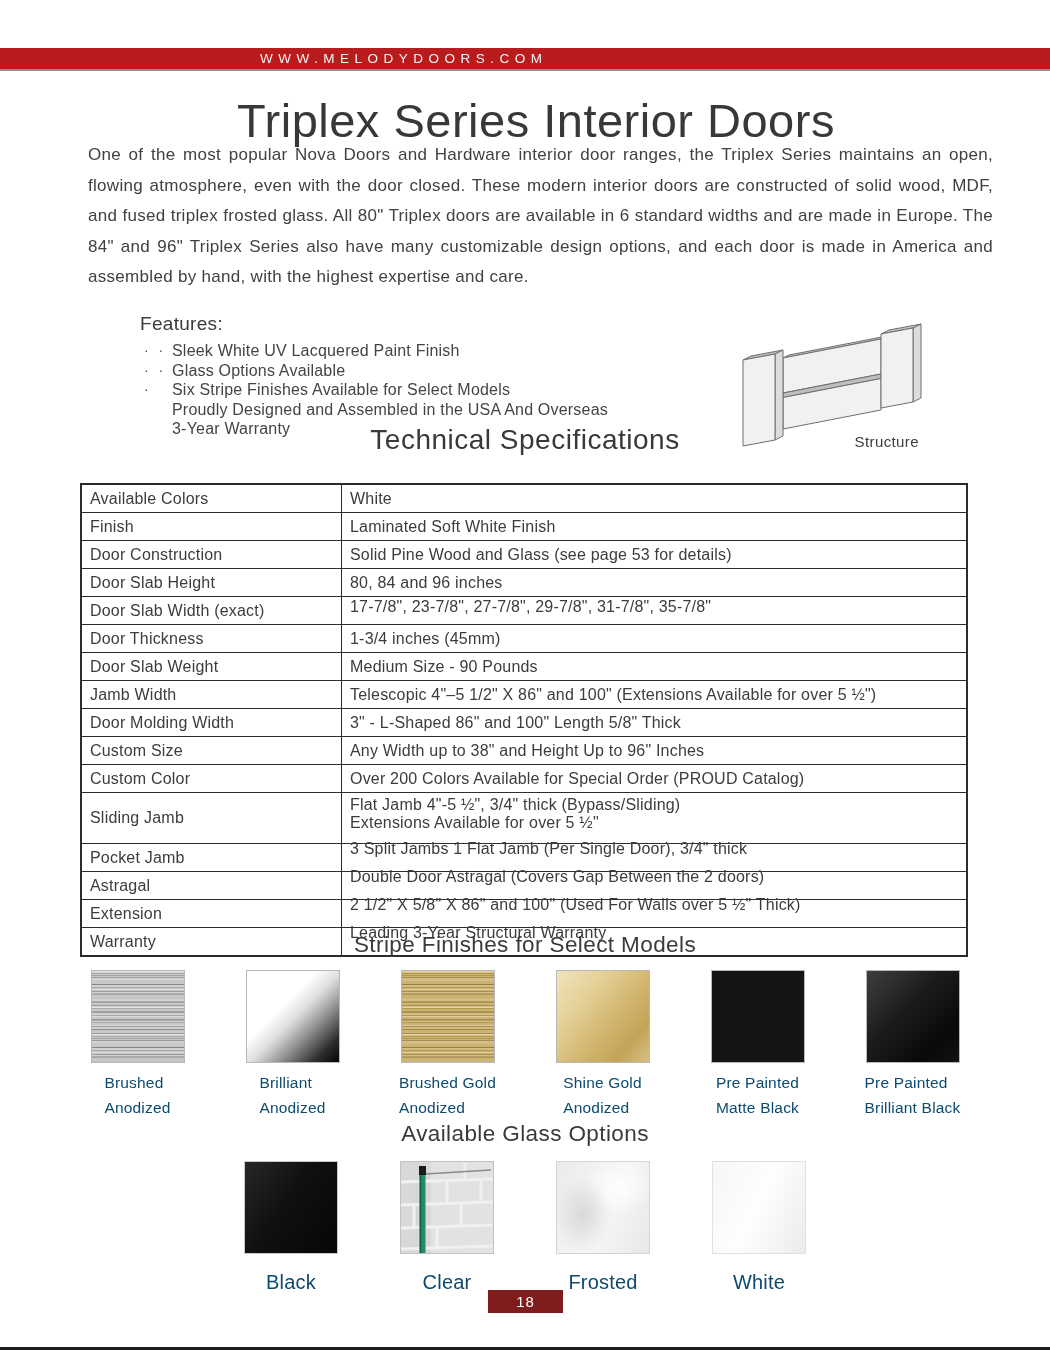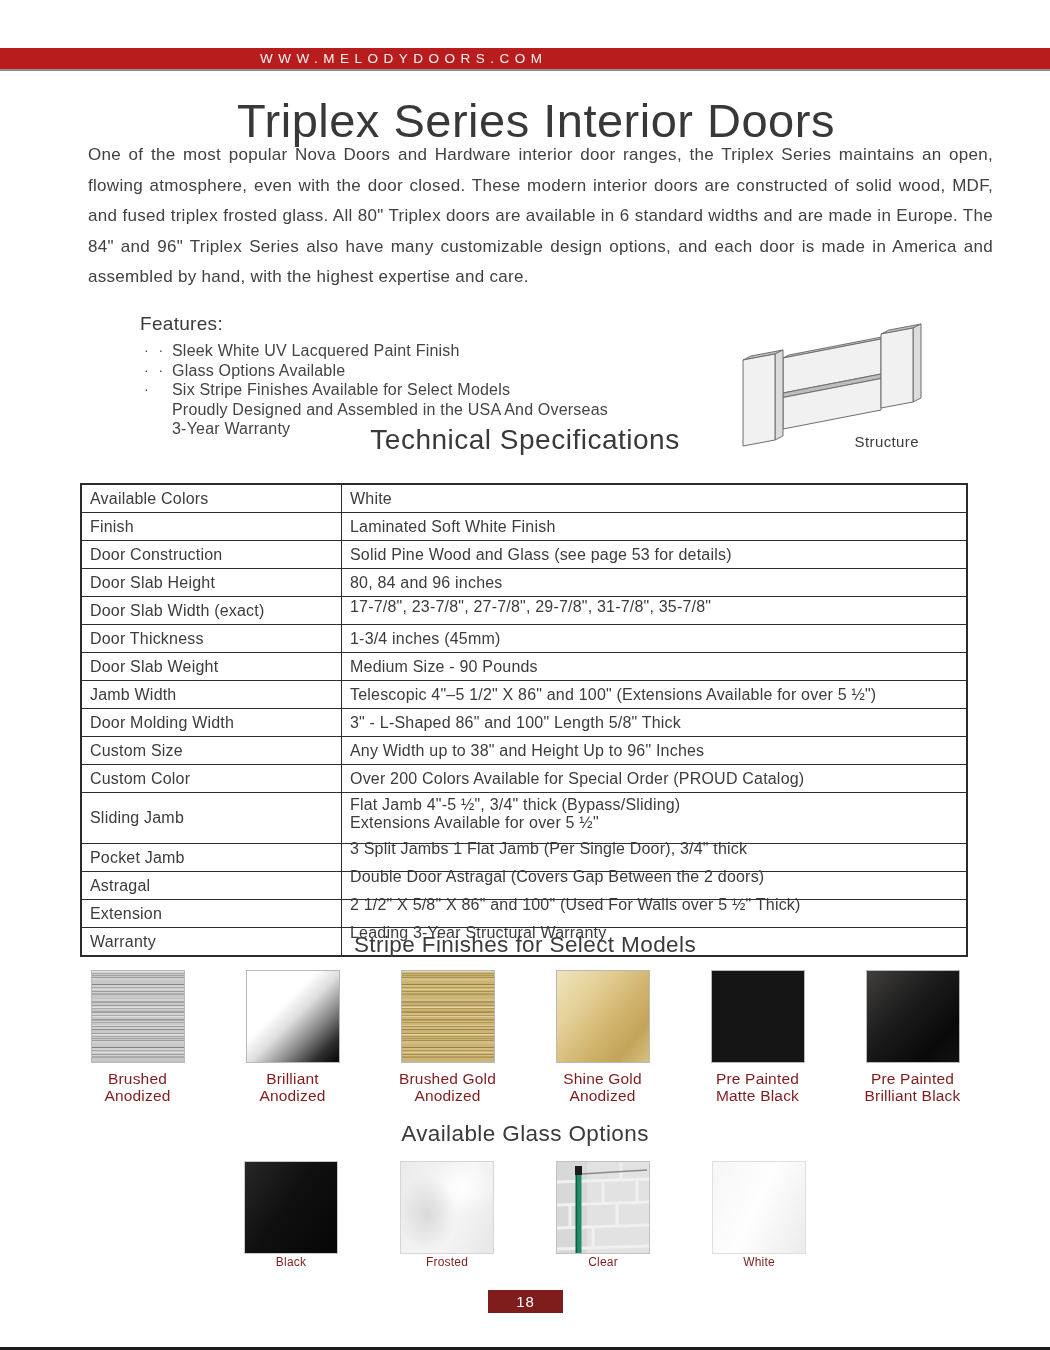--- a/index.html
+++ b/index.html
@@ -70,24 +70,24 @@
   .glass-heading{
     position:absolute;top:1121px;left:0;width:100%;margin:0;text-align:center;
     font-size:22.5px;font-weight:400;color:#3a3a3a;letter-spacing:0.4px;
   }
   
   .stripe-row{position:absolute;top:970px;left:0;width:1050px;display:flex;justify-content:center;gap:15px;}
   .glass-row{position:absolute;top:1161px;left:0;width:1050px;display:flex;justify-content:center;gap:16px;}
   .swatch-item{width:140px;display:flex;flex-direction:column;align-items:center;}
   .swatch{width:94px;height:93px;border:1px solid #b8b8b8;box-sizing:border-box;}
   .swatch-label{
-    margin-top:7px;font-size:15.5px;line-height:17px;color:#7f1d1d;
-    text-align:center;white-space:pre-line;letter-spacing:0.2px;
-  }
-  .glass-row .swatch-label{margin-top:0;font-size:12px;}
+    margin-top:7px;font-size:15.5px;line-height:25px;color:#0c4a6e;
+    text-align:left;white-space:pre-line;letter-spacing:0.2px;
+  }
+  .glass-row .swatch-label{margin-top:16px;font-size:20px;}
   
   .brushed-anodized{
     background:
       repeating-linear-gradient(180deg, rgba(255,255,255,.38) 0 1px, rgba(0,0,0,0) 1px 4px, rgba(70,70,70,.28) 4px 5px, rgba(0,0,0,0) 5px 9px),
       repeating-linear-gradient(180deg, #d2d2d2 0 2px, #a9a9a9 2px 3px, #c8c8c8 3px 6px, #9c9c9c 6px 7px);
   }
   .brilliant-anodized{
     background:linear-gradient(135deg,#ffffff 0%,#ffffff 38%,#dedede 52%,#8f8f8f 68%,#2e2e2e 86%,#050505 100%);
   }
   .brushed-gold-anodized{
@@ -287,24 +287,20 @@
 Brilliant Black</div>
   </div>
 </div>
 
 <h2 class="glass-heading">Available Glass Options</h2>
 
 <div class="glass-row">
   <div class="swatch-item">
     <div class="swatch glass-black"></div>
     <div class="swatch-label">Black</div>
-  </div>
-  <div class="swatch-item">
-    <div class="swatch glass-frosted"></div>
-    <div class="swatch-label">Frosted</div>
   </div>
   <div class="swatch-item">
     <div class="swatch glass-clear">
       <svg width="92" height="91" viewBox="0 0 92 91">
         <rect width="92" height="91" fill="#d8d8d8"></rect>
         <rect x="30" width="62" height="91" fill="#e2e2e2"></rect>
         <g stroke="#f0f0f0" stroke-width="3">
           <line x1="0" y1="20" x2="92" y2="17"></line>
           <line x1="0" y1="43" x2="92" y2="40"></line>
           <line x1="0" y1="66" x2="92" y2="63"></line>
@@ -318,19 +314,23 @@
         </g>
         <line x1="24" y1="12" x2="90" y2="8" stroke="#8a8a8a" stroke-width="1.5"></line>
         <rect x="19" y="6" width="5.5" height="85" fill="#1f8e68"></rect>
         <rect x="18.5" y="6" width="1.6" height="85" fill="#0d5a41"></rect>
         <rect x="18" y="4" width="7" height="9" fill="#1b1b1b"></rect>
       </svg>
     </div>
     <div class="swatch-label">Clear</div>
   </div>
   <div class="swatch-item">
+    <div class="swatch glass-frosted"></div>
+    <div class="swatch-label">Frosted</div>
+  </div>
+  <div class="swatch-item">
     <div class="swatch glass-white"></div>
     <div class="swatch-label">White</div>
   </div>
 </div>
 
 <div class="page-badge">18</div>
 <div class="bottom-edge"></div>
 
 </body></html>

